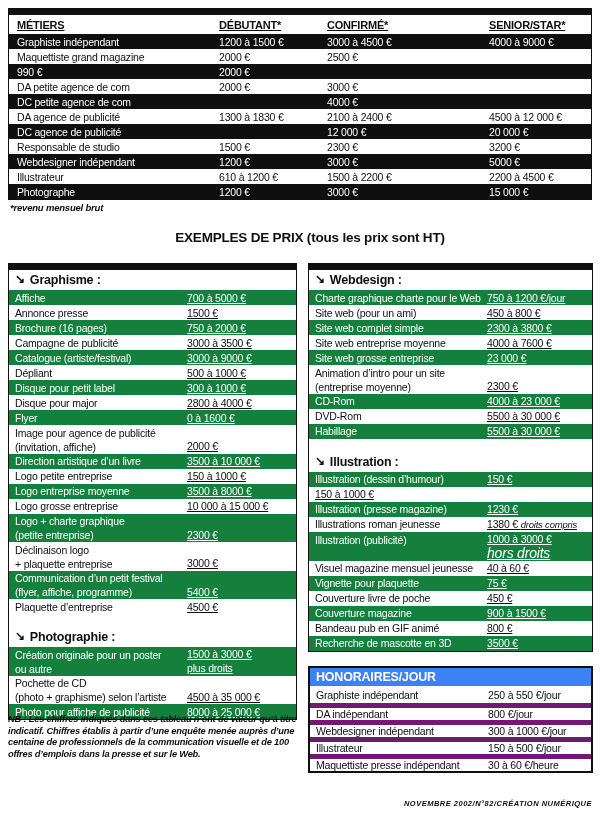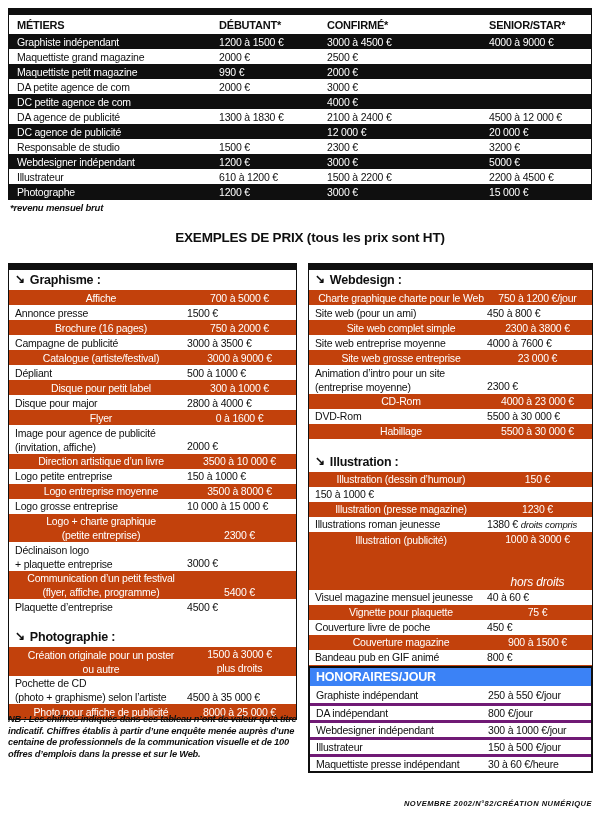--- a/index.html
+++ b/index.html
@@ -14,21 +14,21 @@
   .page { position:absolute; inset:0; background:#ffffff; }
 
   
   .salary-table {
     position:absolute; left:8px; top:8px; width:584px;
     border:1px solid #0f0f0f; background:#fff;
   }
   .thick-bar { height:6px; background:#0f0f0f; }
   .s-row { display:grid; grid-template-columns:202px 108px 162px 1fr; align-items:center; height:15px; }
   .s-row .c { padding-left:8px; font-size:10.5px; white-space:nowrap; overflow:hidden; }
-  .s-row.s-head { height:19px; }
+  .s-row.s-head { height:19px;text-decoration:underline; }
   .s-row.s-head .c { font-weight:bold; font-size:11px; }
   .s-row.dark { background:#0f0f0f; color:#fff; }
 
   .footnote {
     position:absolute; left:10px; top:202px;
     font-size:9.5px; font-weight:bold; font-style:italic;
   }
 
   .examples-heading {
     position:absolute; left:0; top:230px; width:620px; text-align:center;
@@ -38,34 +38,34 @@
   
   .panel { position:absolute; border:1px solid #0f0f0f; background:#fff; }
   .panel-left  { left:8px;   top:263px; width:289px; }
   .panel-right { left:308px; top:263px; width:285px; }
   .sec-head { height:20px; display:flex; align-items:center; gap:5px;
               padding-left:6px; font-size:12.5px; font-weight:bold; }
   .sec-head .arrow { font-size:12px; font-weight:bold; transform:translateY(-1px); }
   .sec-gap { height:13px; }
 
   .p-row { display:grid; grid-template-columns:172px 1fr; min-height:15px; padding:0 4px 0 6px; }
-  .p-row.dark { background:#c2410c; color:#fff;text-align:center; }
+  .p-row.dark { background:#15803d; color:#fff; }
   .p-label { align-self:start; font-size:10.5px; line-height:14px; padding-top:0.5px; }
-  .p-price { align-self:end; font-size:10.5px; line-height:14px; padding-bottom:0.5px; white-space:nowrap; }
+  .p-price { align-self:end; font-size:10.5px; line-height:14px; padding-bottom:0.5px; white-space:nowrap;text-decoration:underline; }
   .l2:empty, .pr2:empty, .note:empty { display:none; }
   .note { font-style:italic; font-size:9.5px; }
-  .p-row.p2i .pr2 { font-style:italic; font-size:12px;margin-top:29px; }
+  .p-row.p2i .pr2 { font-style:italic; font-size:14px; }
 
   
   .honoraires { position:absolute; left:308px; top:666px; width:285px;
                 border:2px solid #0f0f0f; background:#fff; }
   .h-title { background:#3b82f6; color:#fff; font-weight:bold; font-size:12.5px;
              height:18px; display:flex; align-items:center; padding-left:6px; }
   .h-row { display:grid; grid-template-columns:172px 1fr; height:17px;
-           align-items:center; border-top:3px solid #701a75; font-size:10.5px; }
+           align-items:center; border-top:5px solid #701a75; font-size:10.5px; }
   .h-row > div { padding-left:6px; white-space:nowrap; }
   .h-row:first-of-type { border-top:none; }
 
   .nb-note { position:absolute; left:8px; top:714px; width:300px;
              font-size:9.3px; font-weight:bold; font-style:italic; line-height:11.6px; }
 
   .page-footer { position:absolute; right:8px; top:799px;
                  font-size:7.5px; font-weight:bold; letter-spacing:0.5px;font-style:italic; }
 </style>
 </head>
@@ -91,21 +91,20 @@
         </div>
 
         <div class="s-row">
           <div class="c">Maquettiste grand magazine</div>
           <div class="c">2000 €</div>
           <div class="c">2500 €</div>
           <div class="c"></div>
         </div>
 
         <div class="s-row dark">
-          <div class="c">Maquettiste petit magazine</div>
           <div class="c">990 €</div>
           <div class="c">2000 €</div>
           <div class="c"></div>
         </div>
 
         <div class="s-row">
           <div class="c">DA petite agence de com</div>
           <div class="c">2000 €</div>
           <div class="c">3000 €</div>
           <div class="c"></div>

